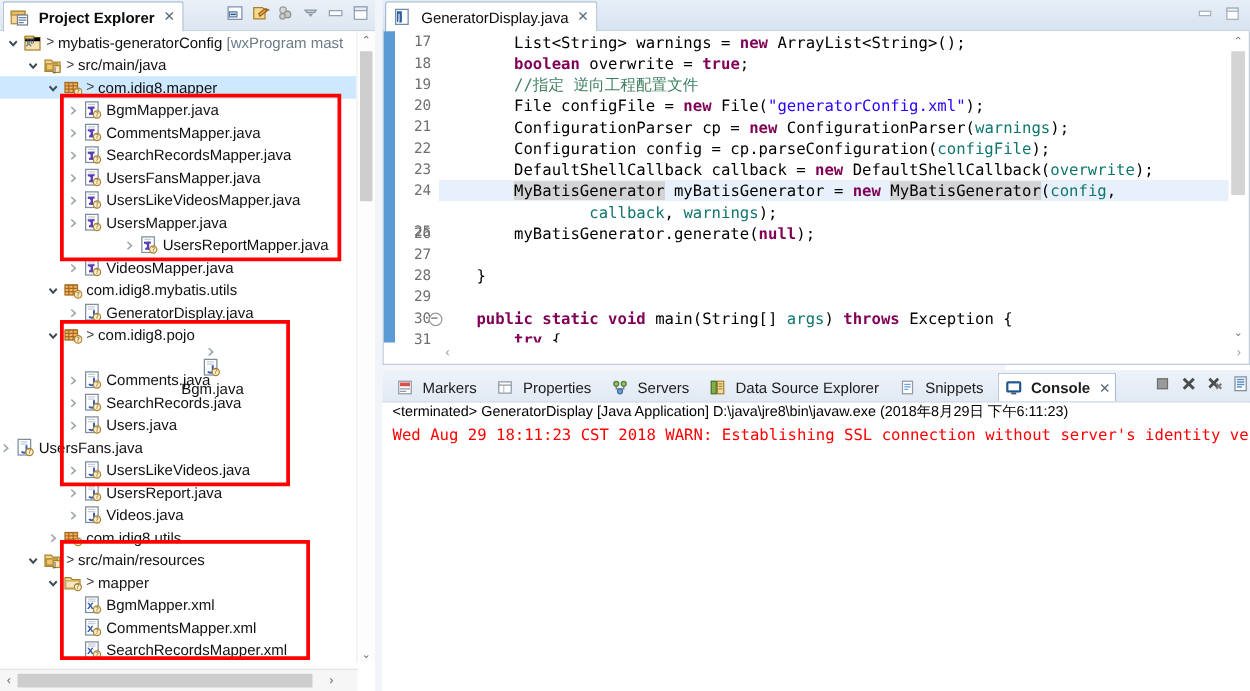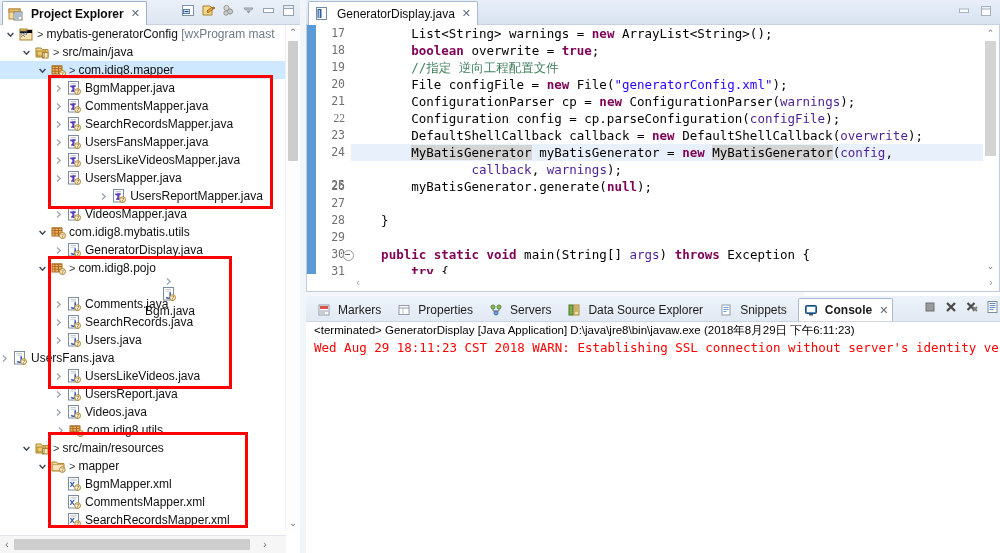--- a/index.html
+++ b/index.html
@@ -80,21 +80,21 @@
   .gutter{position:absolute;left:9px;top:0;width:33px;bottom:17px;background:#fff;}
   .gnum{position:absolute;right:4px;width:28px;text-align:right;font-family:"DejaVu Sans Mono",monospace;font-size:11.5px;color:#6f6f6f;height:17px;line-height:17px;}
   .gfold{position:absolute;right:-9px;top:4px;width:9px;height:9px;border:1px solid #9a9a9a;border-radius:50%;background:#fff;}
   .gfold:after{content:"";position:absolute;left:1px;top:3px;width:5px;height:1px;background:#6a6a6a;}
   .codearea{position:absolute;left:44px;top:0;right:16px;bottom:17px;overflow:hidden;}
   .cline{height:17px;line-height:17px;white-space:pre;font-family:"DejaVu Sans Mono",monospace;font-size:12.5px;color:#000;}
   .cline.hl{background:#e8f1fb;}
   .kw{color:#7f0055;font-weight:bold;margin-top:33px;}
   .str{color:#2a00ff;}
   .cmt{color:#3f7f5f;}
-  .par{color:#4c1d95;}
+  .par{color:#0f766e;}
   .occ{background:#d4d4d4;}
   .edv{position:absolute;right:1px;top:1px;width:15px;bottom:18px;background:#fff;}
   .edv .thumb{position:absolute;left:2px;width:11px;background:#d4d4d4;}
   .edv .arr{position:absolute;left:0;width:15px;height:14px;text-align:center;color:#777;font-size:9px;line-height:14px;}
   .edh{position:absolute;left:44px;right:1px;bottom:1px;height:15px;background:#fff;}
   .edh .arr{position:absolute;top:0;width:14px;height:15px;text-align:center;color:#9a9a9a;font-size:10px;line-height:15px;}
 
   
   #console{left:306px;top:296px;width:694px;height:257px;}
   #console .tabstrip{background:linear-gradient(#eef3fa,#e1e9f3);height:25px;}
@@ -549,21 +549,21 @@
             <svg class="icon-svg" width="16" height="16" viewBox="0 0 16 16">
               <rect x="2.5" y="1.5" width="10" height="12.5" fill="#fff" stroke="#7d8da0"></rect>
               <path d="M4.5 3.5h5.5M4.5 5.2h5.5" stroke="#c6ccd4"></path>
               <path d="M9.2 6.2v4.2c0 1.2-.8 1.8-1.9 1.8-.9 0-1.6-.4-2-1" fill="none" stroke="#3a5bbf" stroke-width="1.6"></path>
               <circle cx="11.6" cy="11.6" r="2.9" fill="#fbeecd" stroke="#a9842f"></circle>
               <text x="10.2" y="13.6" font-size="5.6" fill="#8a5a13" font-family="DejaVu Sans, sans-serif">?</text>
             </svg>
           </span>
           <span class="lbl">Videos.java</span>
         </div>
-        <div class="row" style="padding-left: 56px;">
+        <div class="row" style="padding-left: 38px;">
           <span class="arrow">
             <svg class="icon-svg" width="9" height="9" viewBox="0 0 9 9">
               <path d="M3 1.6l3.2 2.9L3 7.4" fill="none" stroke="#9aa4ae" stroke-width="1.3"></path>
             </svg>
           </span>
           <span class="ico">
             <svg class="icon-svg" width="16" height="16" viewBox="0 0 16 16">
               <rect x="2" y="4" width="10" height="8" fill="#f2b56b" stroke="#a86a1f"></rect>
               <path d="M2 4h10M2 6.6h10M2 9.2h10M5 4v8M8.5 4v8" stroke="#a86a1f" fill="none"></path>
               <circle cx="12.5" cy="11.5" r="3" fill="#fbe8bf" stroke="#a9842f"></circle>
@@ -699,21 +699,21 @@
     </div>
 
     <div class="edbody">
       <div class="annobar"></div>
       <div class="gutter" id="gutter">
           <div class="gnum" style="top: 0px;">17</div>
           <div class="gnum" style="top: 17px;">18</div>
           <div class="gnum" style="top: 34px;">19</div>
           <div class="gnum" style="top: 51px;">20</div>
           <div class="gnum" style="top: 68px;">21</div>
-          <div class="gnum" style="top: 85px; font-family: Liberation Serif, serif;">22</div>
+          <div class="gnum" style="top: 85px;">22</div>
           <div class="gnum" style="top: 102px;">23</div>
           <div class="gnum" style="top: 119px;">24</div>
           <div class="gnum" style="top: 136px; margin-top: 16px;">25</div>
           <div class="gnum" style="top: 153px;">26</div>
           <div class="gnum" style="top: 170px;">27</div>
           <div class="gnum" style="top: 187px;">28</div>
           <div class="gnum" style="top: 204px;">29</div>
           <div class="gnum" style="top: 221px;">30<span class="gfold"></span></div>
           <div class="gnum" style="top: 238px;">31</div>
         </div>

